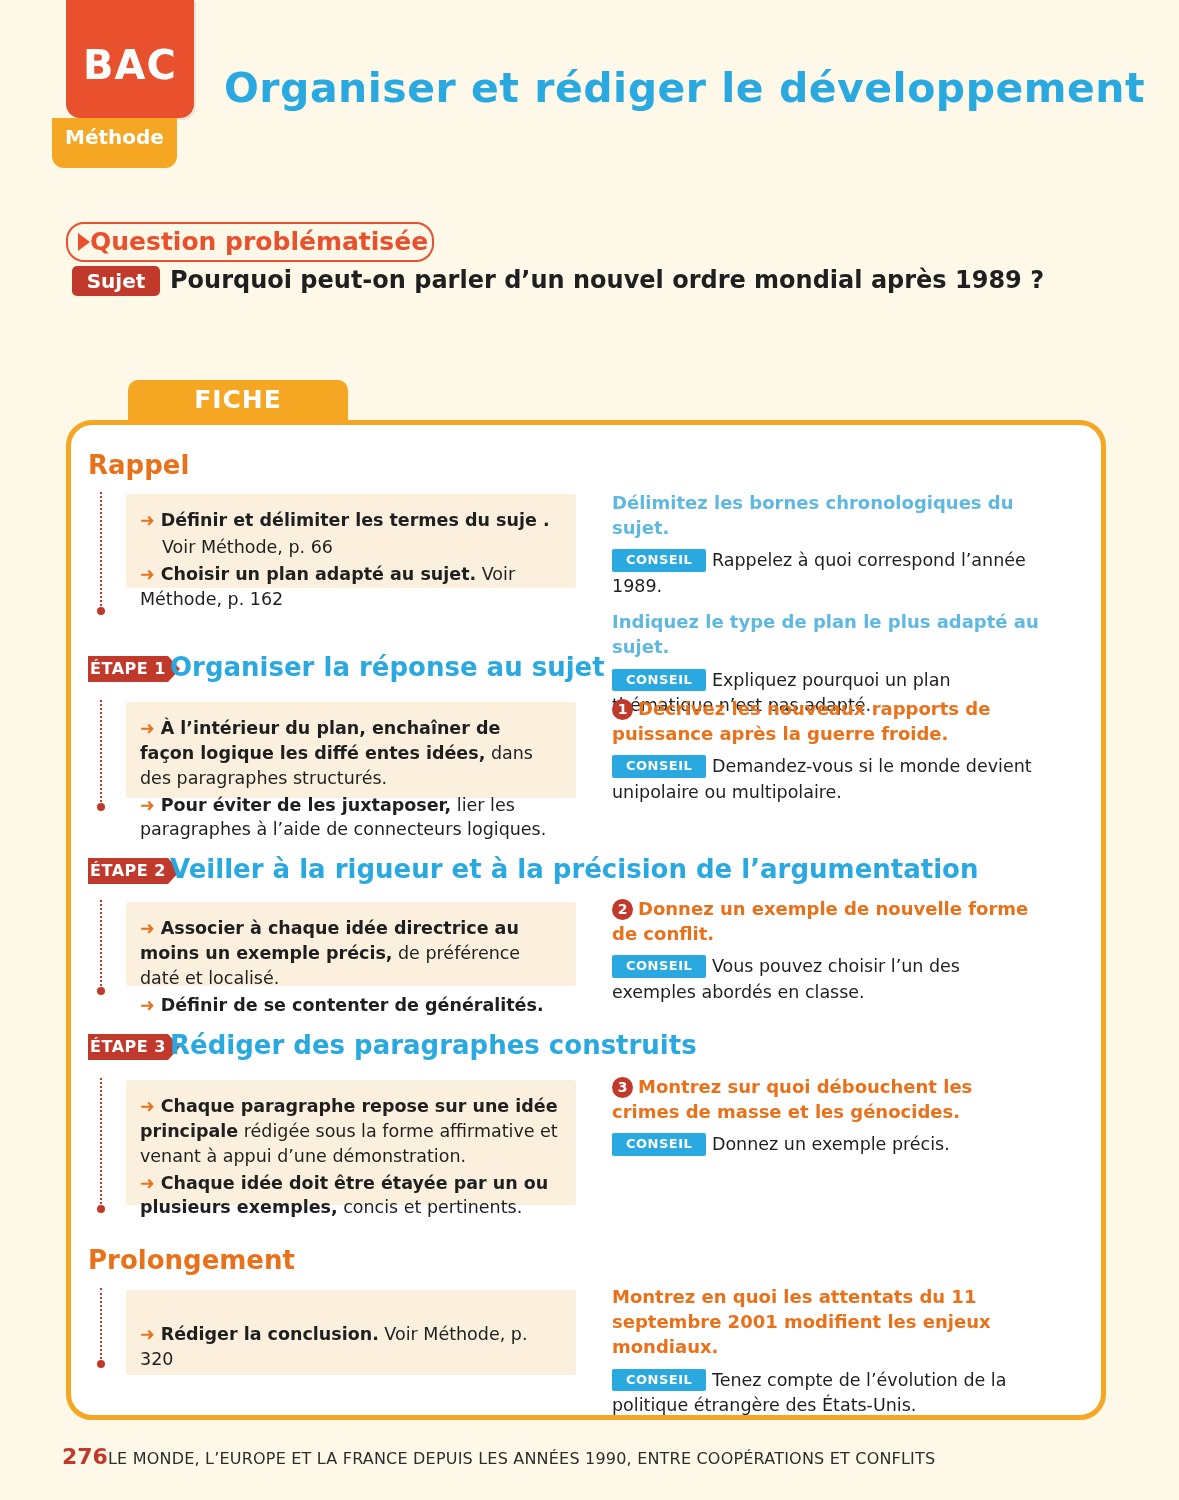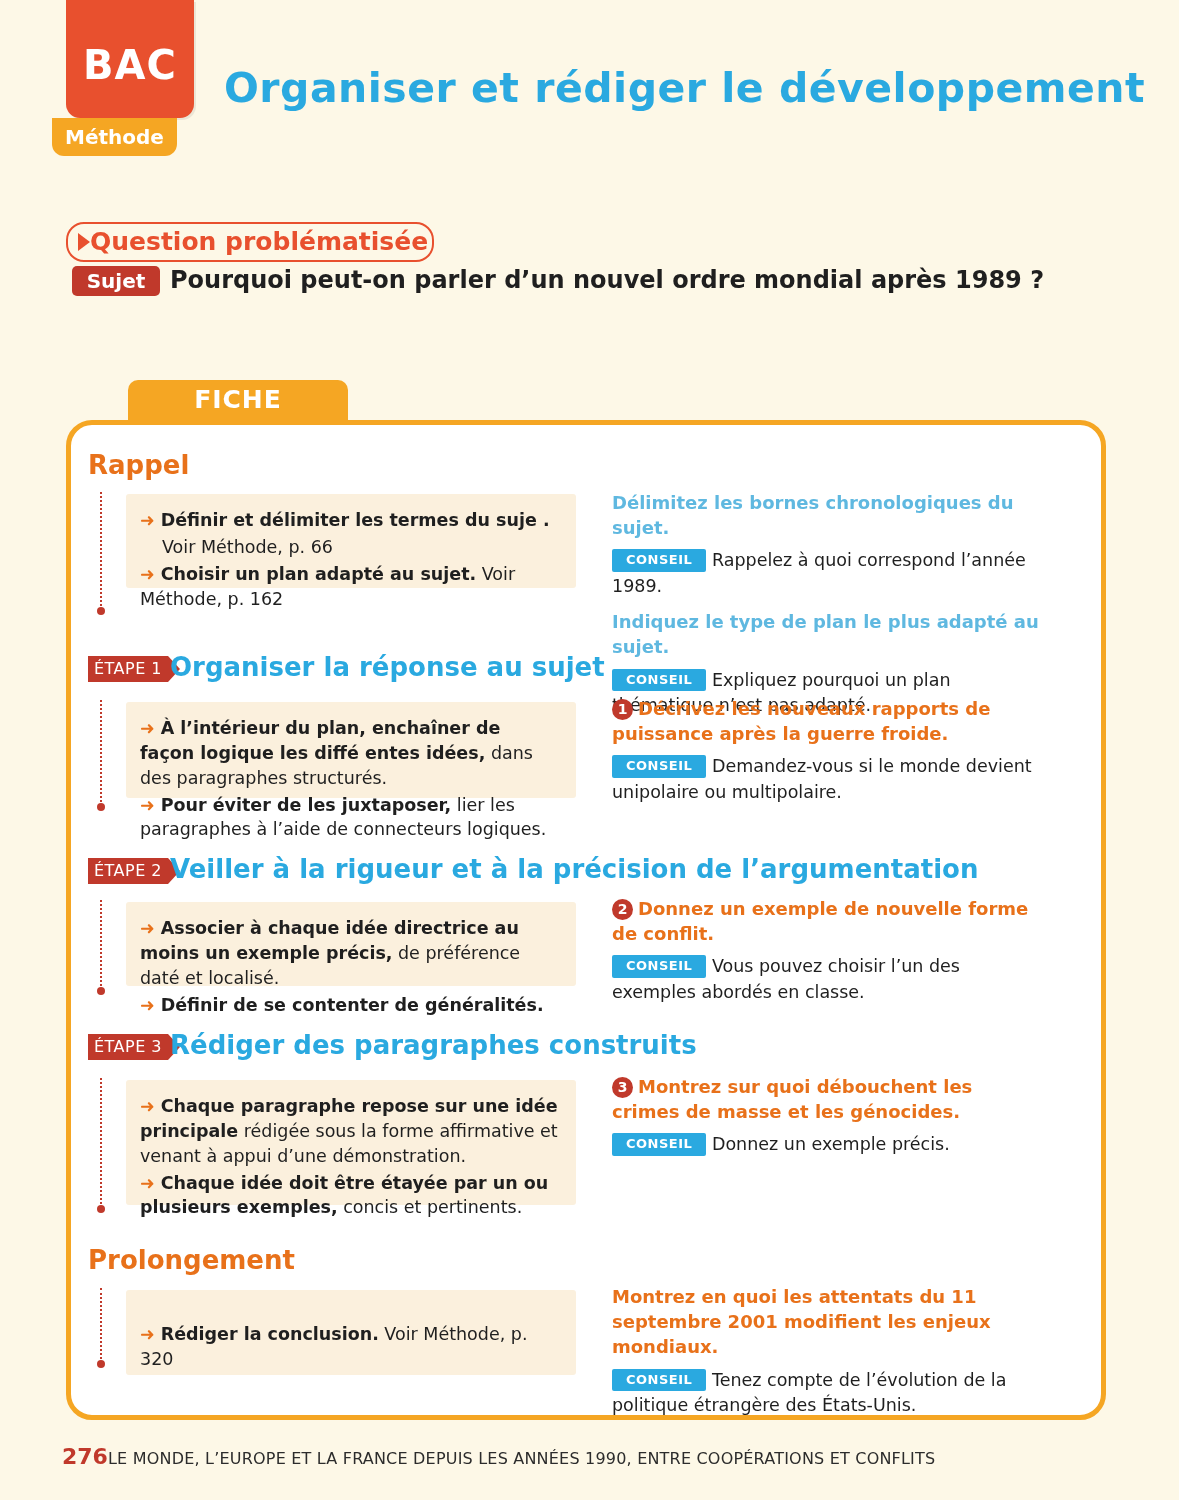--- a/index.html
+++ b/index.html
@@ -15,21 +15,21 @@
     position:absolute;left:66px;top:0;width:128px;height:118px;
     background:#e8502e;border-radius:0 0 14px 14px;
     box-shadow:2px 2px 0 rgba(0,0,0,.07);
   }
   .bac-tab .bac-label{
     position:absolute;left:0;right:0;top:42px;text-align:center;
     color:#ffffff;font-size:40px;font-weight:bold;letter-spacing:1px;
     font-family:"DejaVu Sans", sans-serif;
   }
   .methode-tab{
-    position:absolute;left:52px;top:118px;width:125px;height:38px;
+    position:absolute;left:52px;top:118px;width:125px;height:50px;
     background:#f5a623;border-radius:0 0 12px 12px;
   }
   .methode-tab span{
     display:block;text-align:center;line-height:38px;color:#ffffff;
     font-size:20px;font-weight:bold;
   }
   
   .page-title{
     position:absolute;left:224px;top:64px;
     color:#2aa9e0;font-size:41px;font-weight:bold;
@@ -71,21 +71,21 @@
     box-sizing:border-box;
   }
   .sec-title{
     position:absolute;left:88px;font-size:26px;font-weight:bold;
   }
   .sec-title.orange{color:#e8711a;}
   .sec-title.blue{color:#2aa9e0;left:170px;}
   .etape{
     position:absolute;left:88px;width:80px;height:26px;background:#c0392b;
   }
-  .etape span{display:block;text-align:center;line-height:26px;color:#fff;font-size:16px;font-weight:normal;letter-spacing:.5px;}
+  .etape span{display:block;text-align:center;line-height:26px;color:#fff;font-size:16px;font-weight:bold;letter-spacing:.5px;}
   .etape:after{
     content:"";position:absolute;right:-12px;top:0;width:0;height:0;
     border-left:12px solid #c0392b;border-top:13px solid transparent;border-bottom:13px solid transparent;
   }
   .dotline{
     position:absolute;left:100px;border-left:2px dotted #c0392b;
   }
   .dotline:after{
     content:"";position:absolute;left:-5px;bottom:-5px;width:8px;height:8px;border-radius:50%;background:#c0392b;
   }

